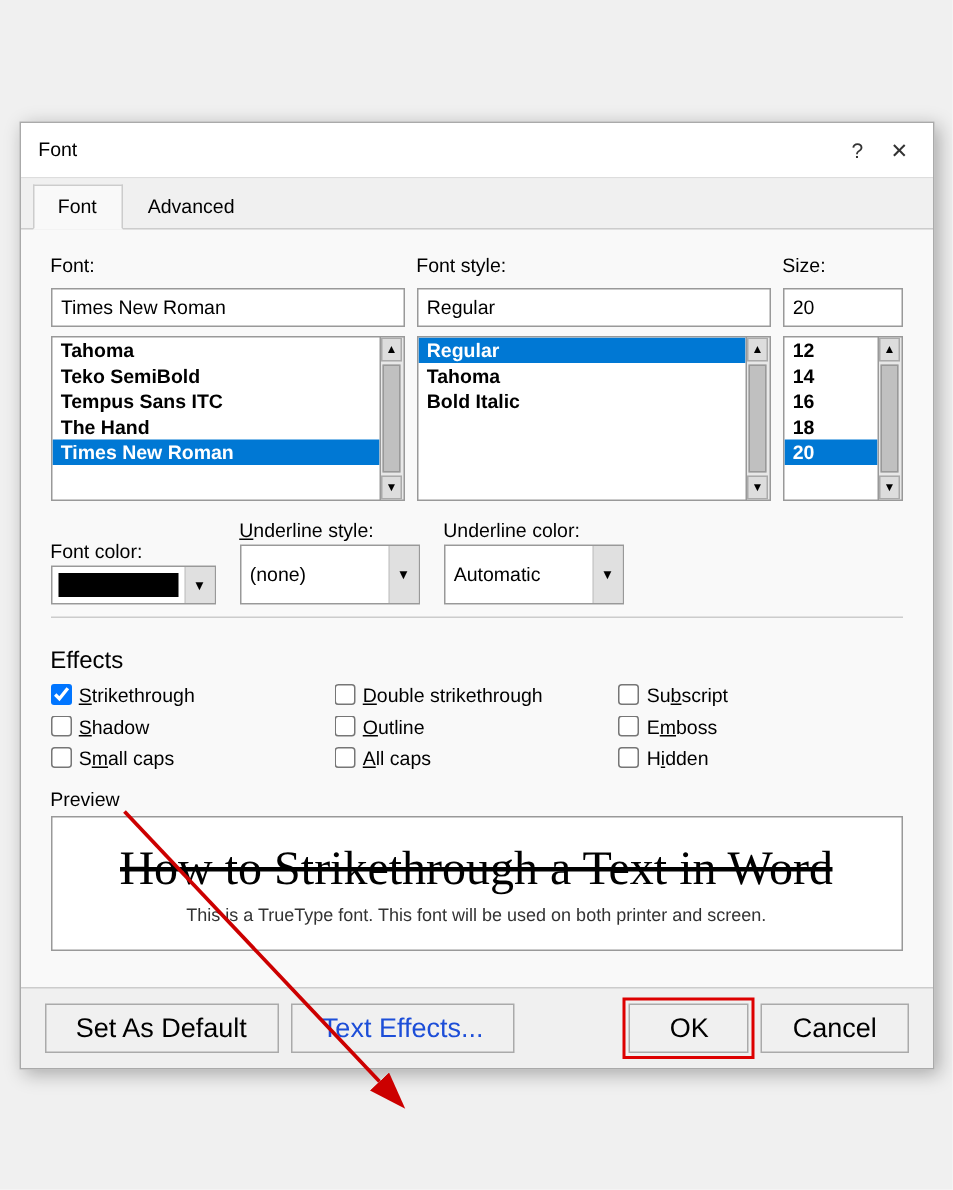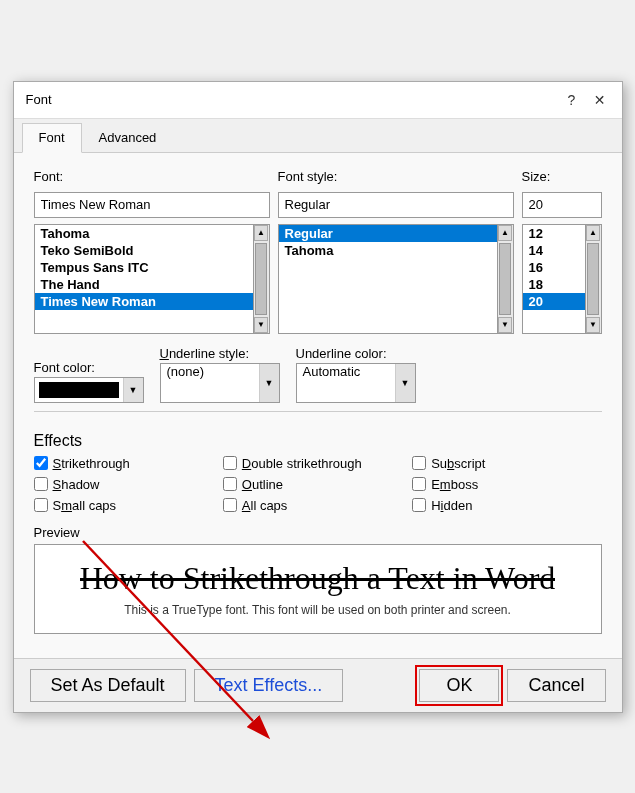--- a/index.html
+++ b/index.html
@@ -170,20 +170,21 @@
       height: 100%;
       background: #e0e0e0;
       border-left: 1px solid #ccc;
       display: flex;
       align-items: center;
       justify-content: center;
       font-size: 9px;
     }
     .dropdown {
       display: flex;
+      align-items: center;
       border: 1px solid #999;
       background: #fff;
       height: 40px;
       cursor: pointer;
       min-width: 100px;
     }
     .dropdown-text {
       flex: 1;
       padding: 0 6px;
       font-size: 13px;
@@ -350,20 +351,21 @@
               <div class="scrollbar-arrow">▼</div>
             </div>
           </div>
         </div>
 
         <div class="field-group style">
           <div class="list-box-with-scroll">
             <div class="list-box">
               <div class="list-box-item selected">Regular</div>
               <div class="list-box-item">Tahoma</div>
+              <div class="list-box-item">Bold Italic</div>
             </div>
             <div class="scrollbar-track">
               <div class="scrollbar-arrow">▲</div>
               <div class="scrollbar-thumb"></div>
               <div class="scrollbar-arrow">▼</div>
             </div>
           </div>
         </div>
 
         <div class="field-group size">

